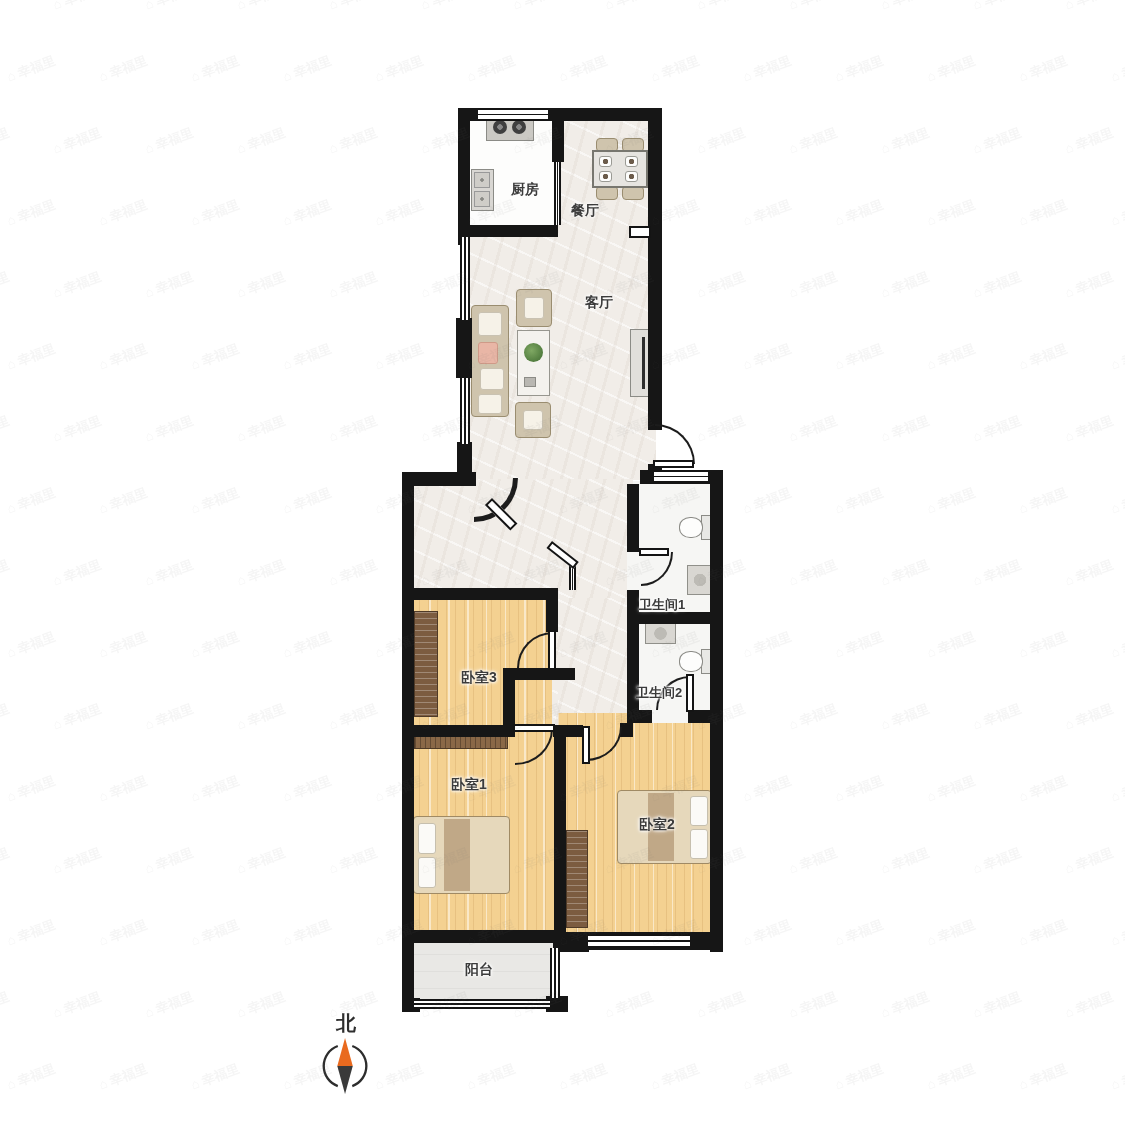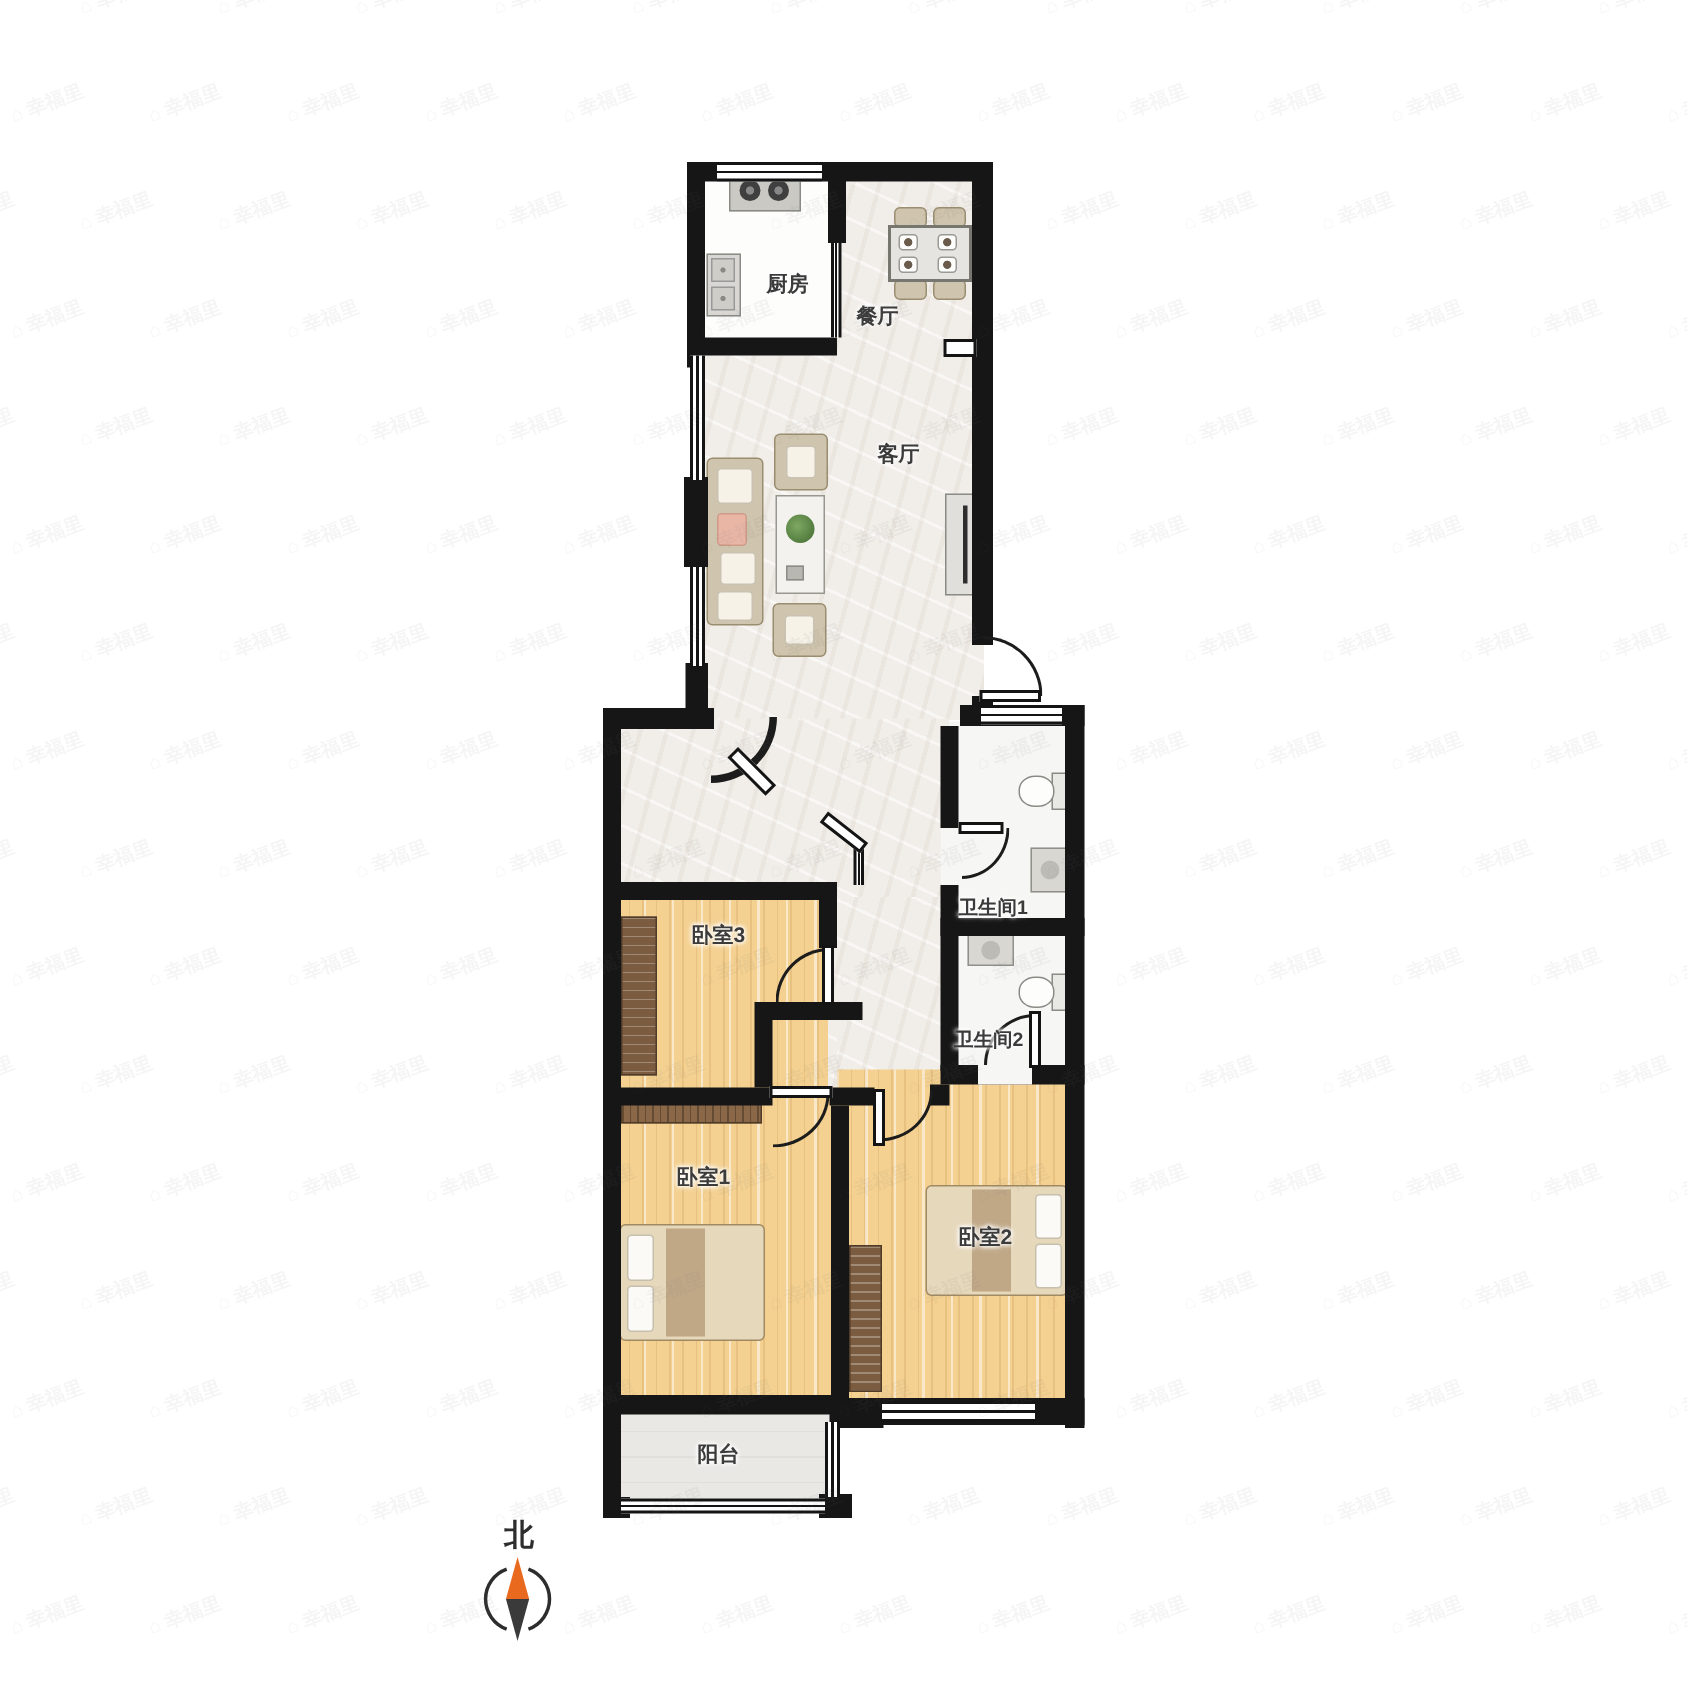--- a/index.html
+++ b/index.html
@@ -210,21 +210,21 @@
   <div class="arc arc-se" style="left:515px;top:729px;width:38px;height:36px;"></div>
 
   <div class="leaf" style="left:582px;top:726px;width:8px;height:38px;"></div>
   <div class="arc arc-se" style="left:586px;top:727px;width:36px;height:34px;"></div>
 
   <div class="lbl" style="left:511px;top:181px;">厨房</div>
   <div class="lbl" style="left:571px;top:202px;">餐厅</div>
   <div class="lbl" style="left:585px;top:294px;">客厅</div>
   <div class="lbl lbl-s" style="left:639px;top:596px;">卫生间1</div>
   <div class="lbl lbl-s" style="left:636px;top:684px;">卫生间2</div>
-  <div class="lbl" style="left:461px;top:615px;">卧室3</div>
+  <div class="lbl" style="left:461px;top:669px;">卧室3</div>
   <div class="lbl" style="left:451px;top:776px;">卧室1</div>
   <div class="lbl" style="left:639px;top:816px;">卧室2</div>
   <div class="lbl" style="left:465px;top:961px;">阳台</div>
 
   <div id="north-label" style="left:336px;top:1010px;">北</div>
   <svg id="compass-svg" style="left:317px;top:1036px;" width="58" height="62" viewBox="0 0 60 64">
     <path d="M36.5,10.3 A22,22 0 0 1 36.5,51.7" fill="none" stroke="#2d2d2d" stroke-width="2.4"></path>
     <path d="M21.5,51.7 A22,22 0 0 1 21.5,10.3" fill="none" stroke="#2d2d2d" stroke-width="2.4"></path>
     <polygon points="29,2 21,31 37,31" fill="#e96a1f"></polygon>
     <polygon points="21,31 37,31 29,60" fill="#3a3a3a"></polygon>

